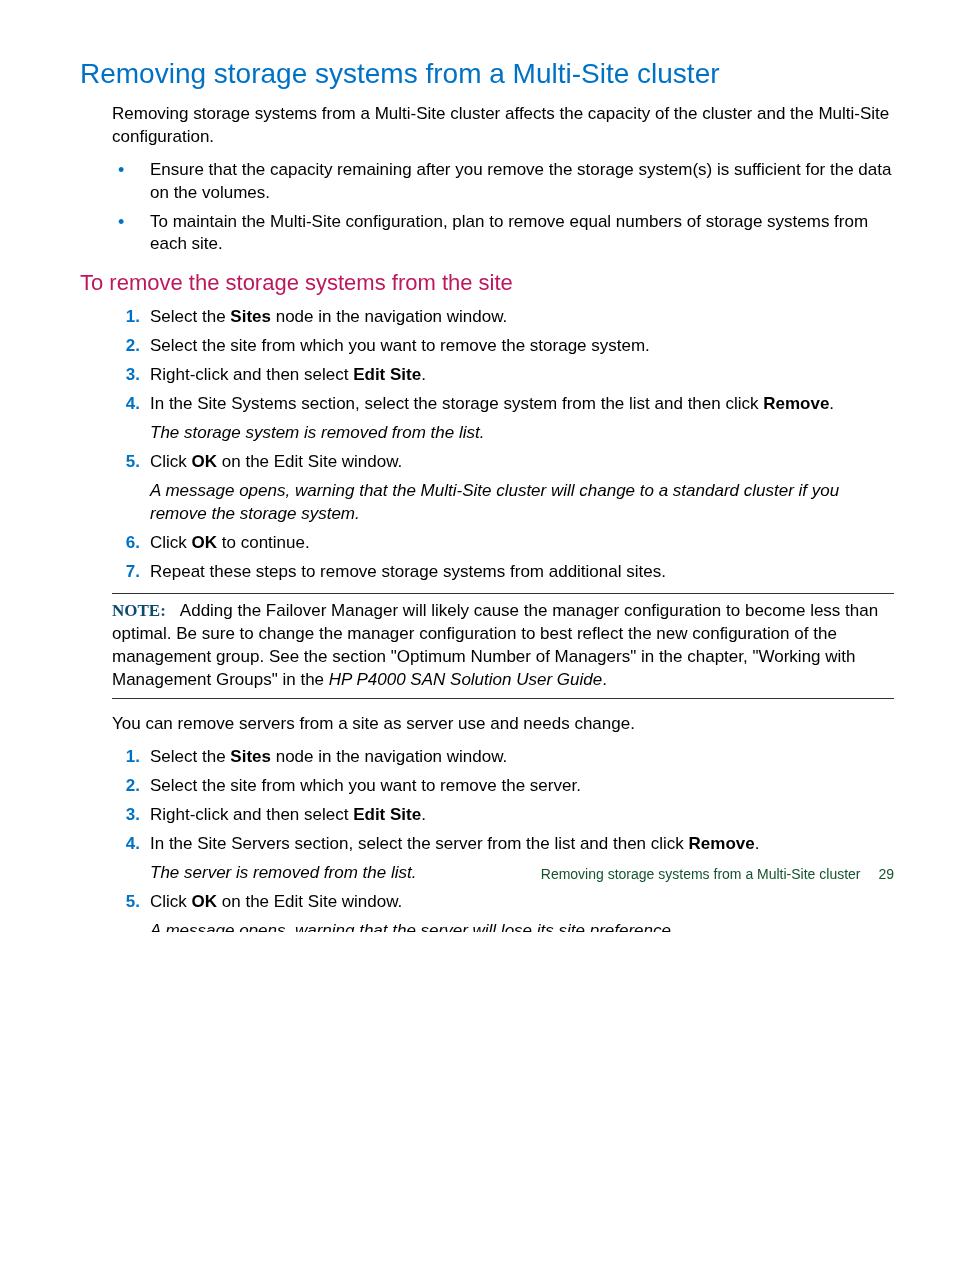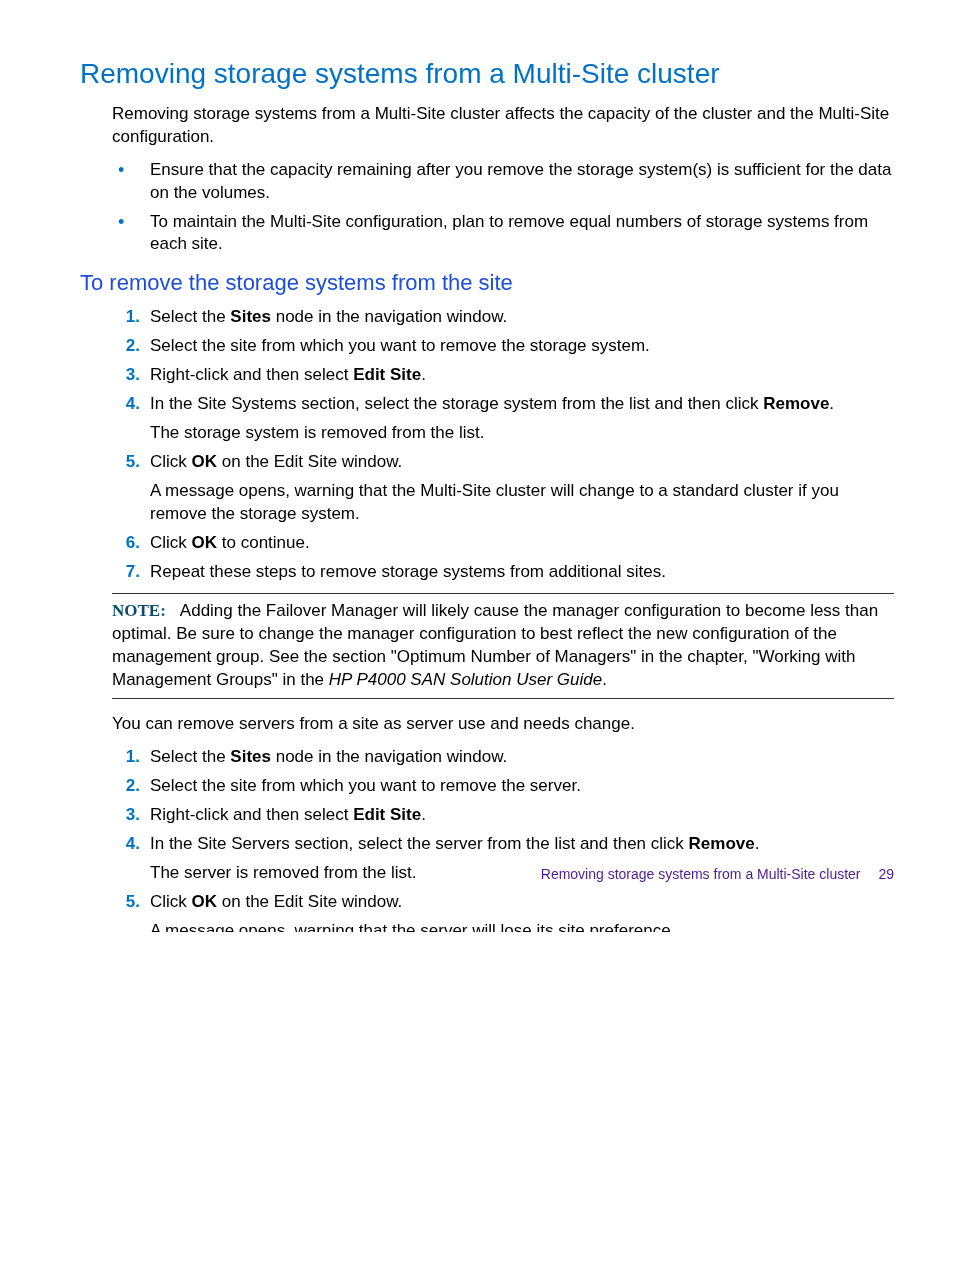--- a/index.html
+++ b/index.html
@@ -22,21 +22,21 @@
     font-family: "Trebuchet MS", "Segoe UI", Arial, sans-serif;
     font-size: 28px;
     font-weight: 400;
     color: #0072c6;
     margin: 0 0 10px 0;
   }
   .h2 {
     font-family: "Trebuchet MS", "Segoe UI", Arial, sans-serif;
     font-size: 22px;
     font-weight: 400;
-    color: #1d4ed8;
+    color: #be185d;
     margin: 12px 0 8px 0;
   }
   .indent {
     margin-left: 32px;
   }
   .para {
     margin: 4px 0 10px 0;
   }
   ul.bullets {
     list-style: none;
@@ -74,41 +74,42 @@
     position: absolute;
     left: 0;
     top: 0;
     width: 28px;
     text-align: right;
     font-weight: bold;
     color: #0072c6;
   }
   .step-extra {
     margin-top: 6px;
+    font-style: italic;
   }
   b { font-weight: bold; }
   .note-box {
     border-top: 1px solid #333;
     border-bottom: 1px solid #333;
     padding: 6px 0 6px 0;
     margin: 6px 0 14px 0;
   }
   .note-label {
     font-weight: bold;
     color: #0c4a6e;
     margin-right: 14px;
     font-family: Liberation Serif, serif;
   }
   i.italic { font-style: italic; }
   .footer {
     position: absolute;
     bottom: 48px;
     right: 60px;
     font-size: 14px;
-    color: #4c1d95;
+    color: #14532d;
   }
   .footer .pn { margin-left: 14px; }
 </style>
 </head>
 <body>
 
 <div class="page">
 
   <div class="h1">Removing storage systems from a Multi-Site cluster</div>
   <div class="indent">

